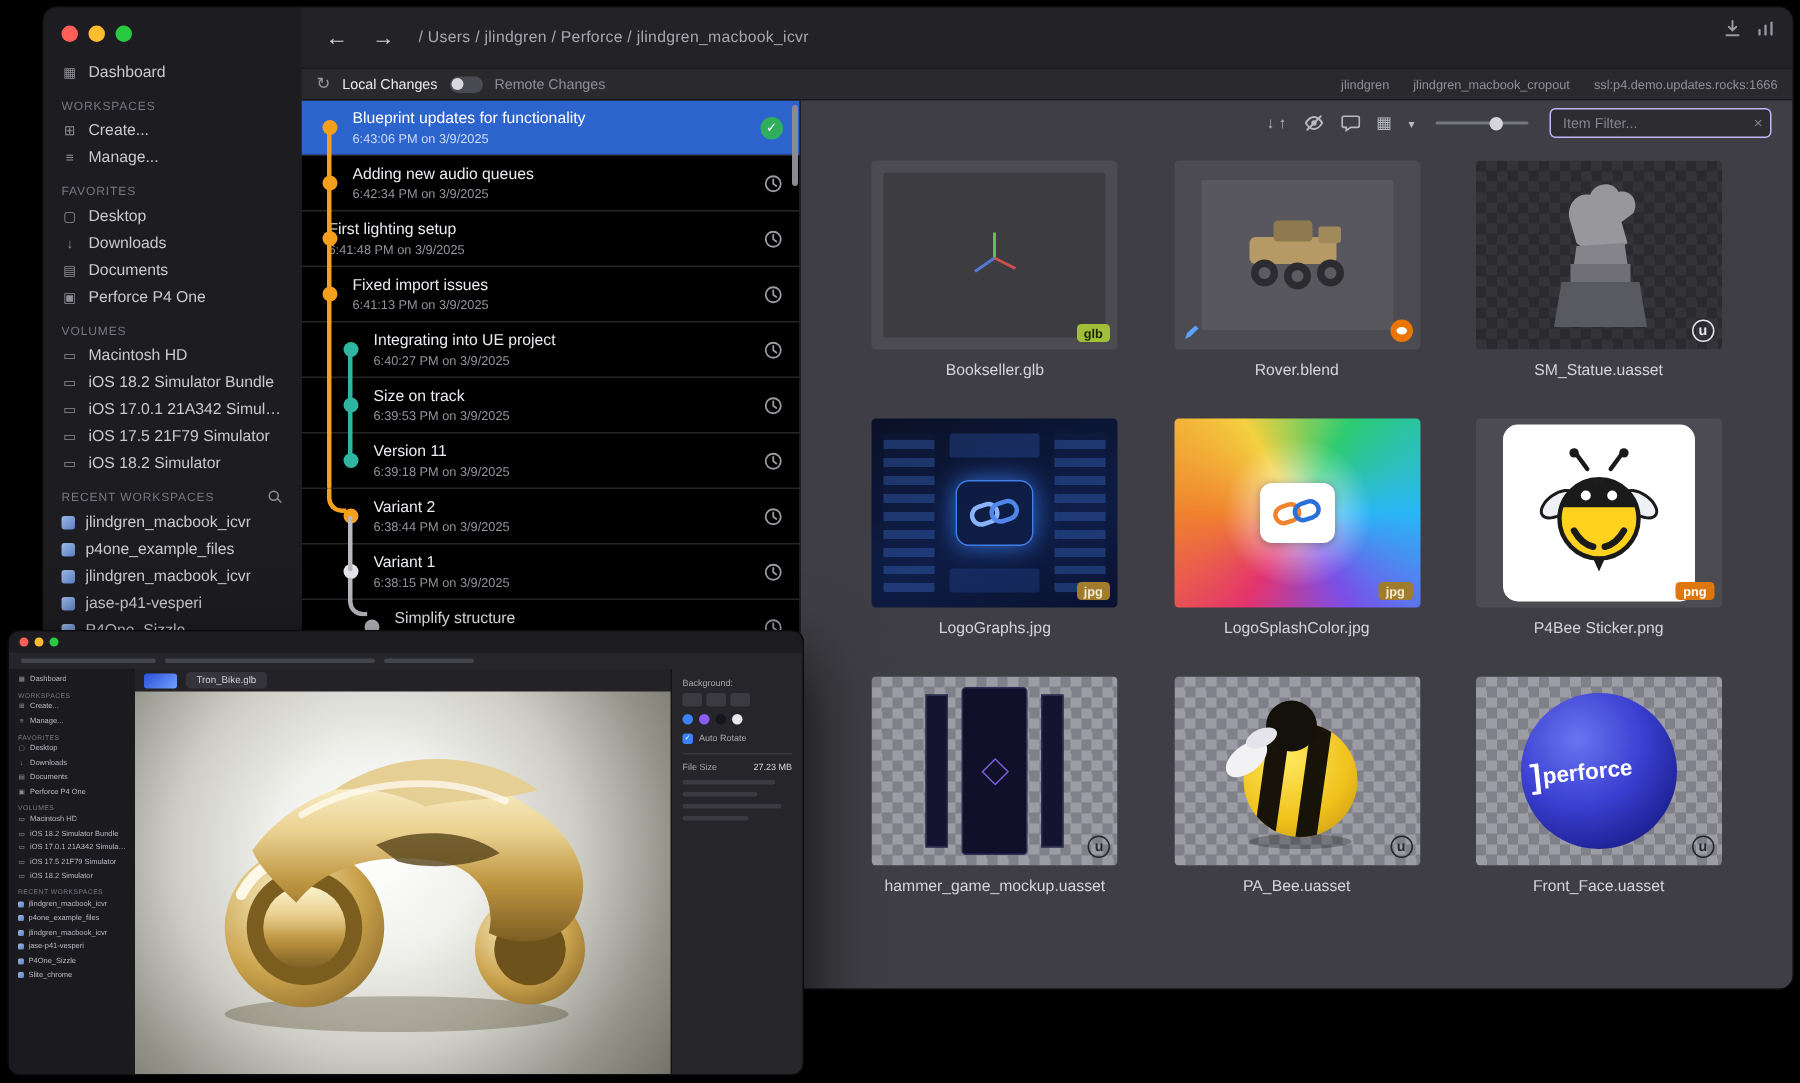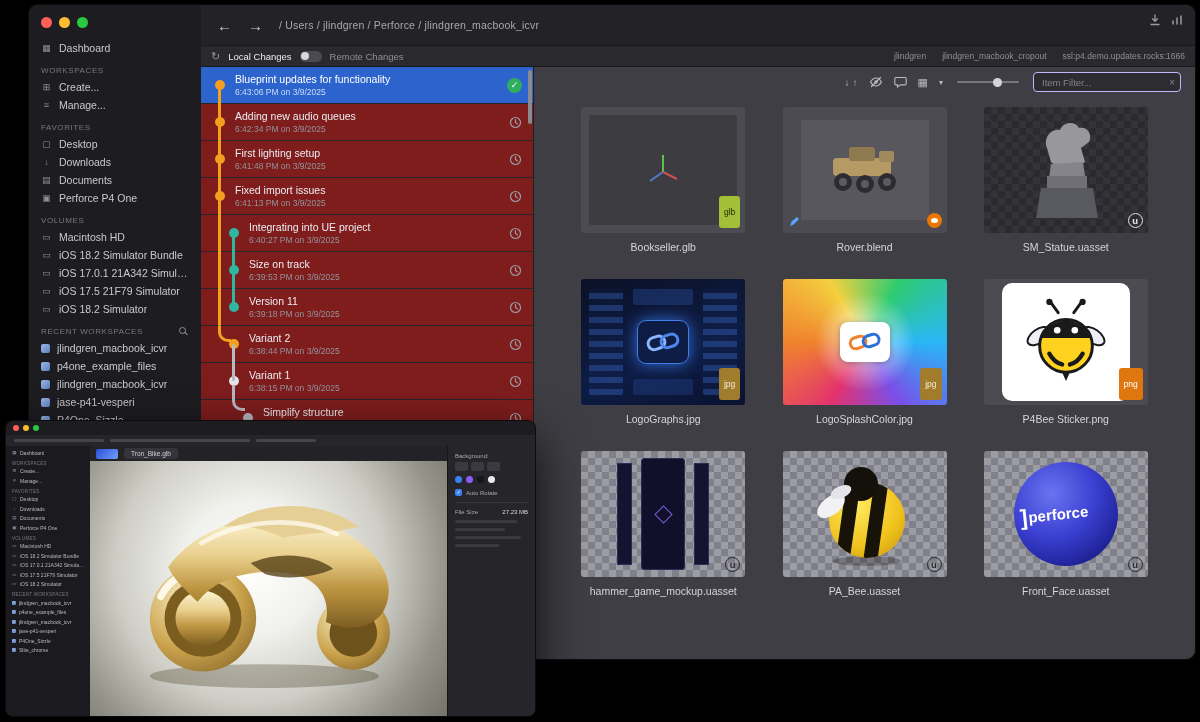--- a/index.html
+++ b/index.html
@@ -29,21 +29,21 @@
 .refresh{color:#9a9aa2;font-size:11px;line-height:1}
 .tab-label{font-size:9.5px;color:#ececf0}
 .tab-label.dim{color:#8f8f96}
 .switch{width:22px;height:11px;border-radius:6px;background:#4a4a52;position:relative;flex:none}
 .switch::after{content:"";position:absolute;left:1.5px;top:1.5px;width:8px;height:8px;border-radius:50%;background:#d8d8dc}
 .session{margin-left:auto;display:flex;gap:16px;font-size:8.5px;color:#8f8f96;white-space:nowrap}
 .app-body{flex:1;display:flex;min-height:0}
 
 .timeline-panel{width:332px;background:#26262a;position:relative;flex:none;overflow:hidden}
 .tl-list{position:absolute;inset:0}
-.tl-row{height:36px;margin-bottom:1px;background:#7f1d1d;position:relative;display:flex;align-items:center;z-index:1}
+.tl-row{height:36px;margin-bottom:1px;background:#000000;position:relative;display:flex;align-items:center;z-index:1}
 .tl-row.selected{background:#2d63cd}
 .tl-dot{position:absolute;top:13px;width:10px;height:10px;border-radius:50%;z-index:3}
 .dot-orange{background:#f59f1e}.dot-teal{background:#2fb6a3}.dot-white{background:#e4e4ea}.dot-gray{background:#b9b9c0}
 .tl-text{flex:1;min-width:0}
 .tl-title{font-size:10.5px;color:#ececf0;white-space:nowrap;overflow:hidden;text-overflow:ellipsis}
 .tl-row.selected .tl-title{color:#fff}
 .tl-time{font-size:8.5px;color:#93939b;margin-top:2.5px}
 .tl-row.selected .tl-time{color:#cadcfa}
 .tl-icon{margin:0 11px 0 8px;flex:none;display:flex;align-items:center}
 .tl-check{width:15px;height:15px;border-radius:50%;background:#2fae5e;color:#fff;font-size:9px;display:flex;align-items:center;justify-content:center}
@@ -61,21 +61,21 @@
 .slider::after{content:"";position:absolute;left:58%;top:-3.5px;width:9px;height:9px;border-radius:50%;background:#d4d4da}
 .filter-wrap{position:relative;display:flex;align-items:center}
 .filter{width:148px;height:20px;background:#2c2c31;border:1px solid #c4b5fd;border-radius:4px;color:#d8d8dc;font-size:9.5px;padding:0 18px 0 8px;outline:none;font-family:"Liberation Sans",sans-serif}
 .filter::placeholder{color:#84848c}
 .filter-x{position:absolute;right:6px;color:#84848c;font-size:10px}
 .asset-grid{flex:1;display:grid;grid-template-columns:repeat(3,164px);justify-content:space-evenly;align-content:start;row-gap:26px;padding:10px 10px 20px;overflow:hidden}
 .card{width:164px}
 .thumb{position:relative;width:164px;height:126px;border-radius:3px;overflow:hidden;background:#4b4b51}
 .card-name{text-align:center;font-size:10.5px;color:#d4d4da;margin-top:8px;white-space:nowrap;overflow:hidden;text-overflow:ellipsis}
 .ctr{position:absolute;left:50%;top:50%;transform:translate(-50%,-50%)}
-.badge{position:absolute;right:5px;bottom:5px;font-size:8.5px;font-weight:normal;padding:12px 5px;border-radius:3px;line-height:1;z-index:4}
+.badge{position:absolute;right:5px;bottom:5px;font-size:8.5px;font-weight:bold;padding:2px 5px;border-radius:3px;line-height:1;z-index:4}
 .badge.glb{background:#a2c037;color:#1e2405}
 .badge.jpg{background:#a07c2c;color:#f3ead0}
 .badge.png{background:#df760e;color:#fff}
 .badge-u{position:absolute;right:5px;bottom:5px;width:15px;height:15px;border-radius:50%;display:flex;align-items:center;justify-content:center;font-size:9.5px;font-weight:bold;z-index:4;line-height:1}
 .badge-u.light{border:1.5px solid #e4e4ea;color:#e4e4ea}
 .badge-u.dark{border:1.5px solid #26262b;color:#26262b}
 .badge-blender{position:absolute;right:5px;bottom:5px;width:15px;height:15px;border-radius:50%;background:#ea7600;display:flex;align-items:center;justify-content:center;z-index:4}
 .bb-dot{width:7px;height:5px;border-radius:50%;background:#fff}
 .pencil{position:absolute;left:6px;bottom:6px;display:flex;z-index:4}
 .vp-inner{position:absolute;inset:8px;background:#3c3c41;border-radius:2px}
@@ -286,21 +286,21 @@
                 </div>
                 <span class="tl-icon">
                   <svg width="13" height="13" viewBox="0 0 14 14">
                     <circle cx="7" cy="7" r="5.4" fill="none" stroke="#9a9aa2" stroke-width="1.3"></circle>
                     <path d="M7 3.8v3.2l2.2 1.6" fill="none" stroke="#9a9aa2" stroke-width="1.3" stroke-linecap="round"></path>
                   </svg>
                 </span>
               </div>
               <div class="tl-row">
                 <span class="tl-dot dot-orange" style="left:14px"></span>
-                <div class="tl-text" style="padding-left:34px">
+                <div class="tl-text" style="padding-left:18px">
                   <div class="tl-title">First lighting setup</div>
                   <div class="tl-time">6:41:48 PM on 3/9/2025</div>
                 </div>
                 <span class="tl-icon">
                   <svg width="13" height="13" viewBox="0 0 14 14">
                     <circle cx="7" cy="7" r="5.4" fill="none" stroke="#9a9aa2" stroke-width="1.3"></circle>
                     <path d="M7 3.8v3.2l2.2 1.6" fill="none" stroke="#9a9aa2" stroke-width="1.3" stroke-linecap="round"></path>
                   </svg>
                 </span>
               </div>

